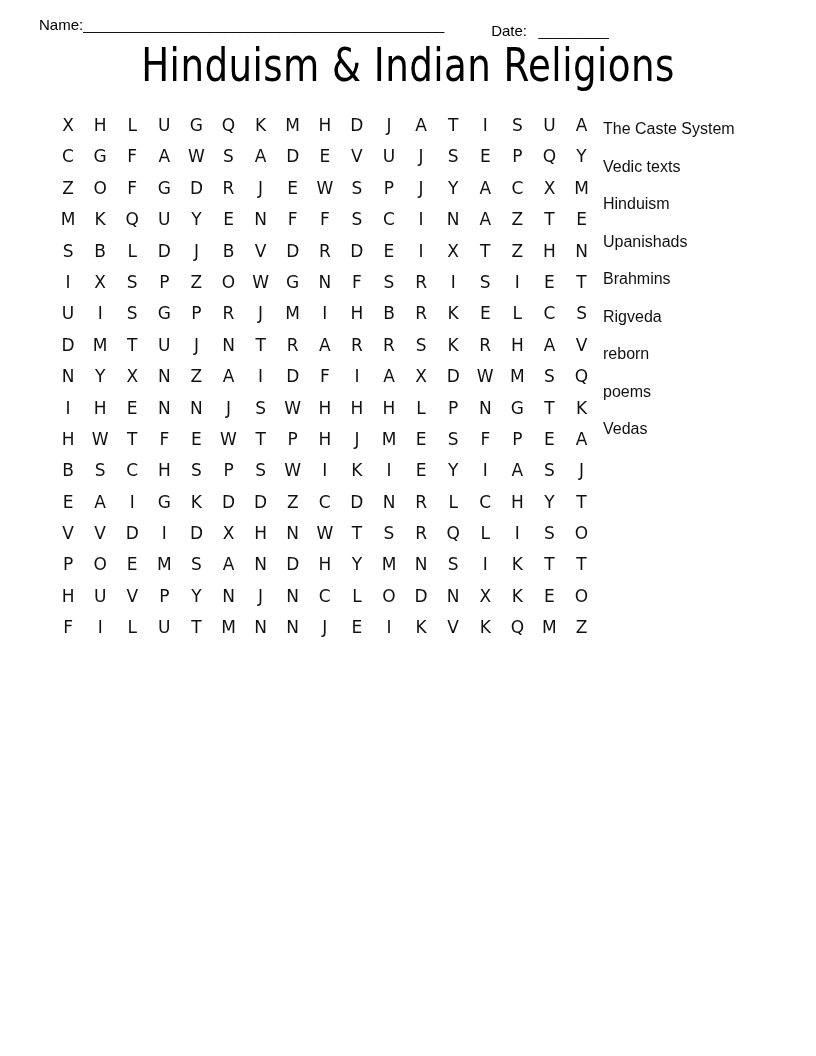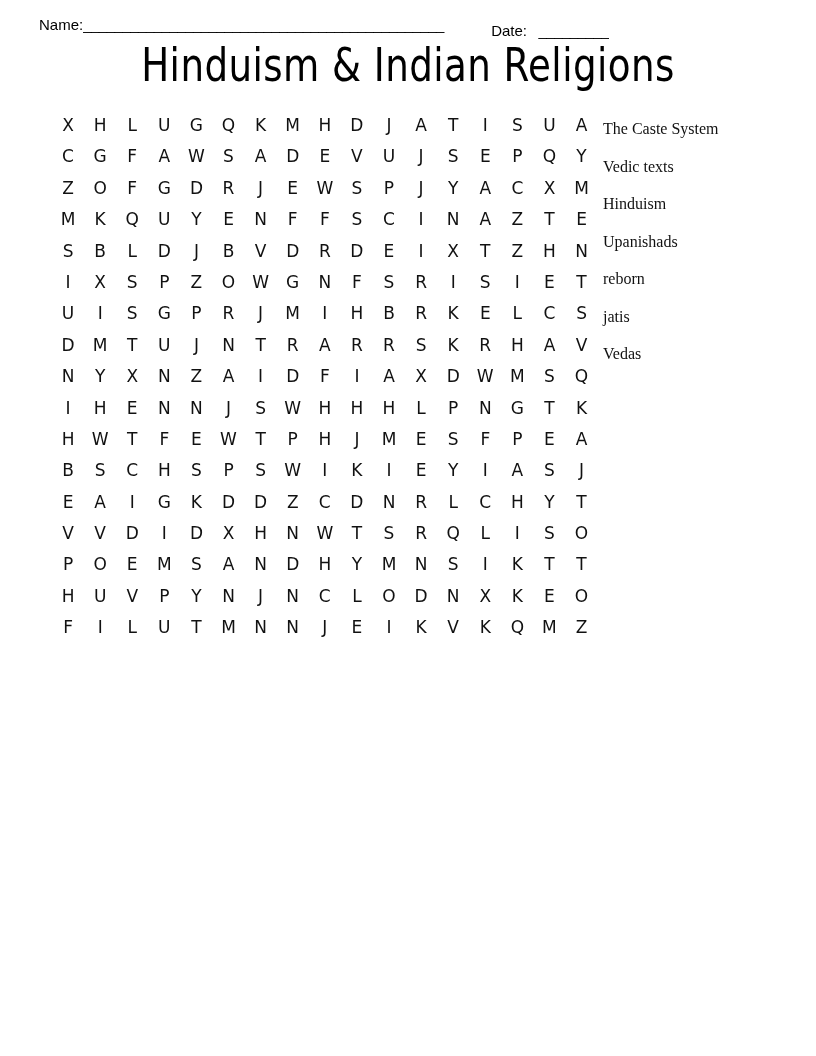--- a/index.html
+++ b/index.html
@@ -92,21 +92,21 @@
   
   .wordlist {
     position: absolute;
     top: 0px;
     left: 603px;
     width: 200px;
   }
   .word {
     height: 37.5px;
     line-height: 37.5px;
-    font-family: Liberation Serif, serif;
+    font-family: Liberation Sans, sans-serif;
     font-size: 16px;
     color: #111111;
     white-space: nowrap;
   }
 </style>
 </head>
 <body>
 
 <div class="header-row">
   <div class="name-block">
@@ -445,17 +445,19 @@
         <span class="cell">Q</span>
         <span class="cell">M</span>
         <span class="cell">Z</span>
       </div>
     </div>
   <div class="wordlist">
       <div class="word">The Caste System</div>
       <div class="word">Vedic texts</div>
       <div class="word">Hinduism</div>
       <div class="word">Upanishads</div>
+      <div class="word">Brahmins</div>
+      <div class="word">Rigveda</div>
       <div class="word">reborn</div>
-      <div class="word">jatis</div>
+      <div class="word">poems</div>
       <div class="word">Vedas</div>
     </div>
 </div>
 
 </body></html>

